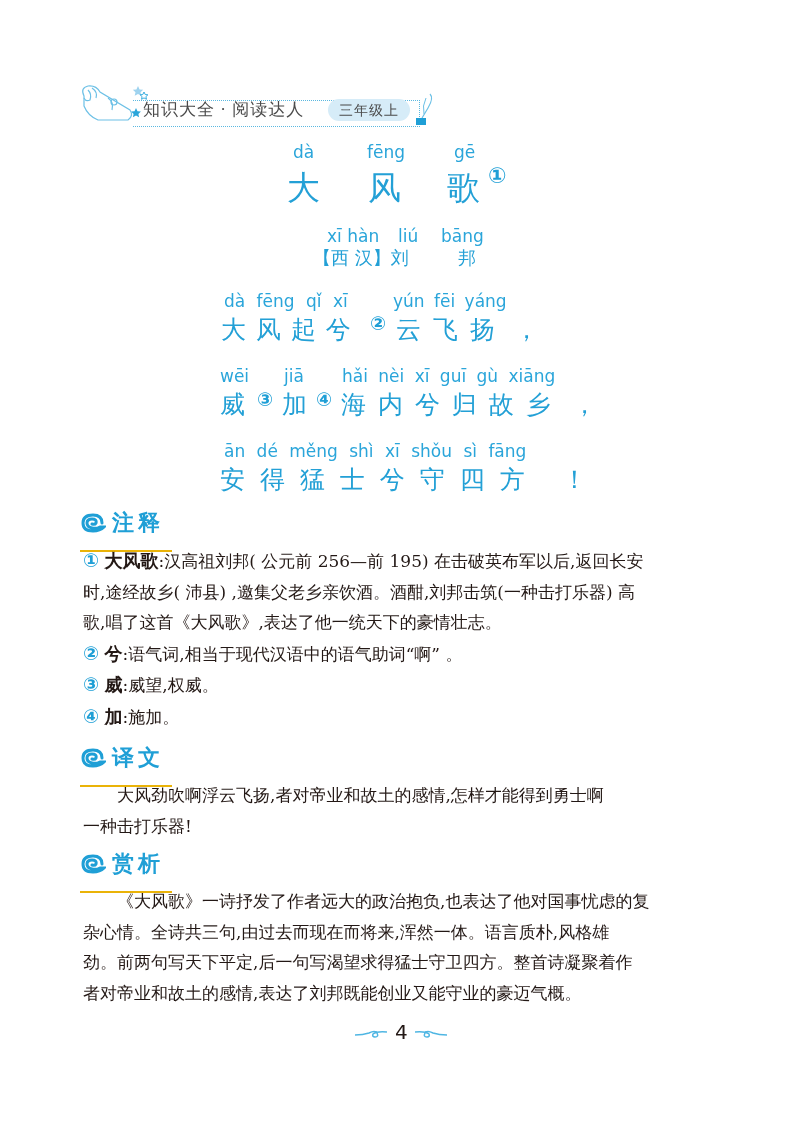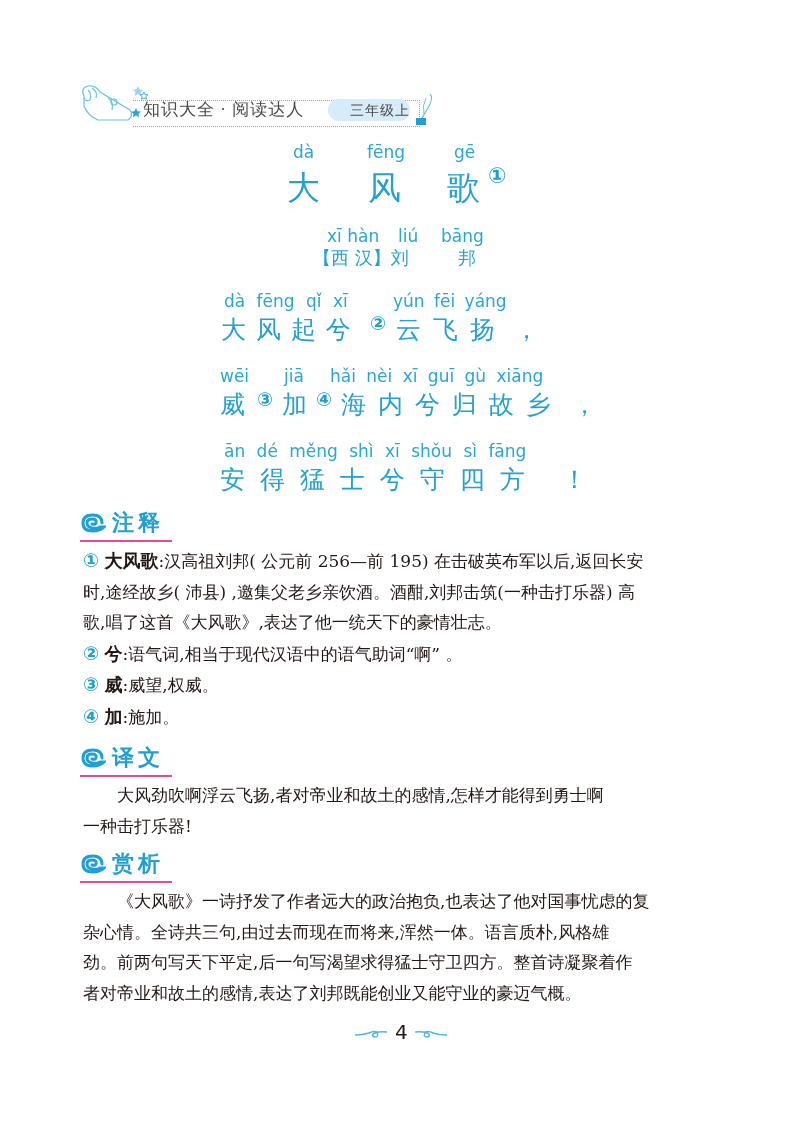--- a/index.html
+++ b/index.html
@@ -8,28 +8,28 @@
     .abs { position:absolute; }
 
     
     .banner { left:78px; top:80px; width:355px; height:44px; }
     .banner-box { position:absolute; left:55px; top:20px; width:286px; height:25px;
       border-top:1px dotted #5bb8e0; border-bottom:1px dotted #5bb8e0; border-right:1px dotted #5bb8e0; }
     .banner-title { position:absolute; left:65px; top:18px; font-family:Liberation Serif, serif;
       font-size:17px; color:#4a4a4a; letter-spacing:1px; white-space:nowrap; }
     .grade-badge { position:absolute; left:250px; top:19px; width:82px; height:22px; border-radius:11px;
       background:#d6ecf8; font-family:"DejaVu Sans", sans-serif; font-size:14px; color:#4a4a4a;
-      text-align:right; line-height:22px; letter-spacing:1px; }
+      text-align:center; line-height:22px; letter-spacing:1px; }
     .py { font-family:"DejaVu Sans", sans-serif; font-size:17px; color:#2aa5da; white-space:nowrap; }
     .hz { font-family:"DejaVu Serif", serif; font-size:25px; color:#23a0d6; white-space:nowrap; }
     .title-hz { font-size:33px; }
     .circ { font-family:"DejaVu Sans", sans-serif; color:#1f9fd6; font-weight:bold; }
 
     
-    .sec-head { left:80px; height:30px; border-bottom:2px solid #ec4899; padding-bottom:2px; }
+    .sec-head { left:80px; height:30px; border-bottom:2px solid #eab308; padding-bottom:12px; }
     .sec-head .swirl { display:inline-block; vertical-align:middle; }
     .sec-head .label { font-family:"DejaVu Sans", sans-serif; font-weight:bold; font-size:22px;
       color:#1f9fd6; letter-spacing:4px; vertical-align:middle; margin-left:6px; }
     .body-text { font-family:"DejaVu Serif", serif; font-size:17px; line-height:30.5px; color:#231815;
       text-align:justify; }
     .note-line { font-size:17px; line-height:30.5px; white-space:nowrap; }
     .note-num { font-family:"DejaVu Sans", sans-serif; color:#1f9fd6; font-weight:bold; font-size:19px; }
     .note-term { font-family:"DejaVu Sans", sans-serif; font-weight:bold; font-size:18px; }
     .page-num { font-family:"DejaVu Sans", sans-serif; font-size:20px; color:#231815; }
   </style>
@@ -77,21 +77,21 @@
 
 <div class="abs py" style="left:224px;top:291px;word-spacing:6px">dà fēng qǐ xī</div>
 <div class="abs py" style="left:393px;top:291px;word-spacing:4px">yún fēi yáng</div>
 <div class="abs hz" style="left:221px;top:313px;word-spacing:2px">大 风 起 兮</div>
 <div class="abs circ" style="left:370px;top:312px;font-size:19px">②</div>
 <div class="abs hz" style="left:396px;top:313px;word-spacing:4px">云 飞 扬</div>
 <div class="abs hz" style="left:514px;top:313px">，</div>
 
 <div class="abs py" style="left:220px;top:366px">wēi</div>
 <div class="abs py" style="left:284px;top:366px">jiā</div>
-<div class="abs py" style="left:330px;top:366px;word-spacing:5px">hǎi nèi xī guī gù xiāng</div>
+<div class="abs py" style="left:342px;top:366px;word-spacing:5px">hǎi nèi xī guī gù xiāng</div>
 <div class="abs hz" style="left:220px;top:388px">威</div>
 <div class="abs circ" style="left:257px;top:388px;font-size:19px">③</div>
 <div class="abs hz" style="left:282px;top:388px">加</div>
 <div class="abs circ" style="left:316px;top:388px;font-size:19px">④</div>
 <div class="abs hz" style="left:341px;top:388px;word-spacing:4px">海 内 兮 归 故 乡</div>
 <div class="abs hz" style="left:572px;top:388px">，</div>
 
 <div class="abs py" style="left:224px;top:441px;word-spacing:6px">ān dé měng shì xī shǒu sì fāng</div>
 <div class="abs hz" style="left:220px;top:463px;word-spacing:7px">安 得 猛 士 兮 守 四 方</div>
 <div class="abs hz" style="left:562px;top:463px">！</div>

